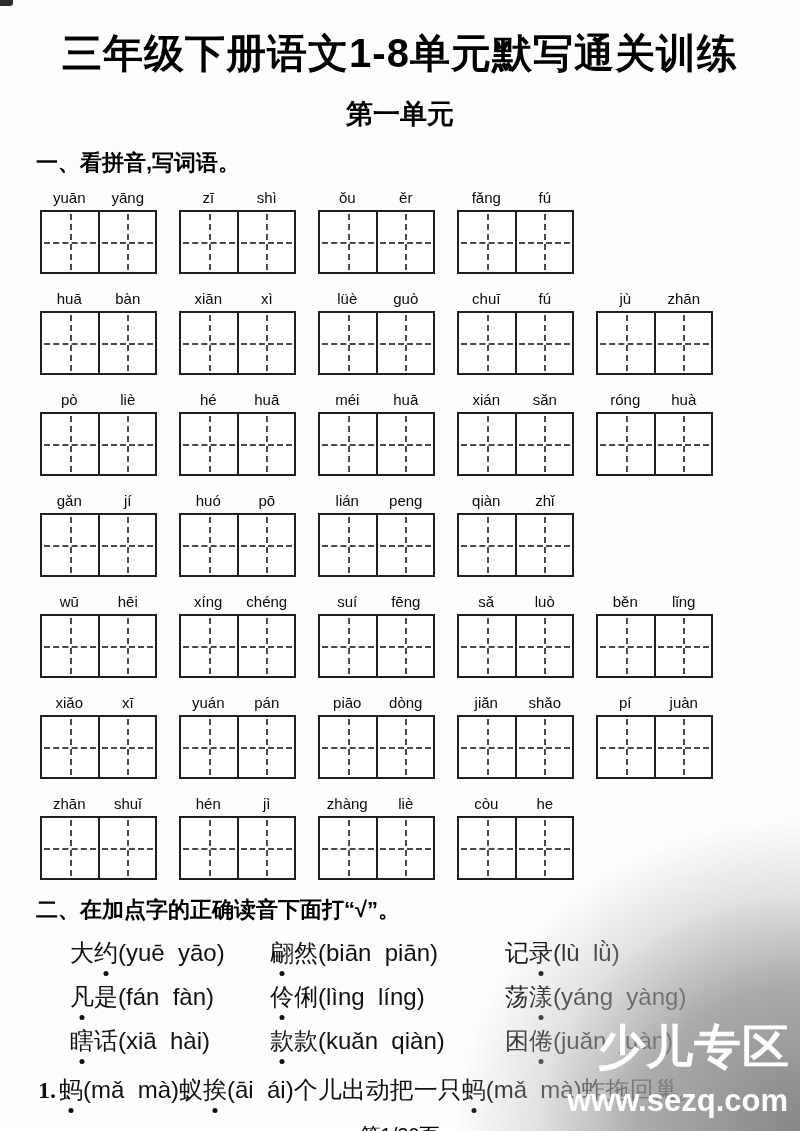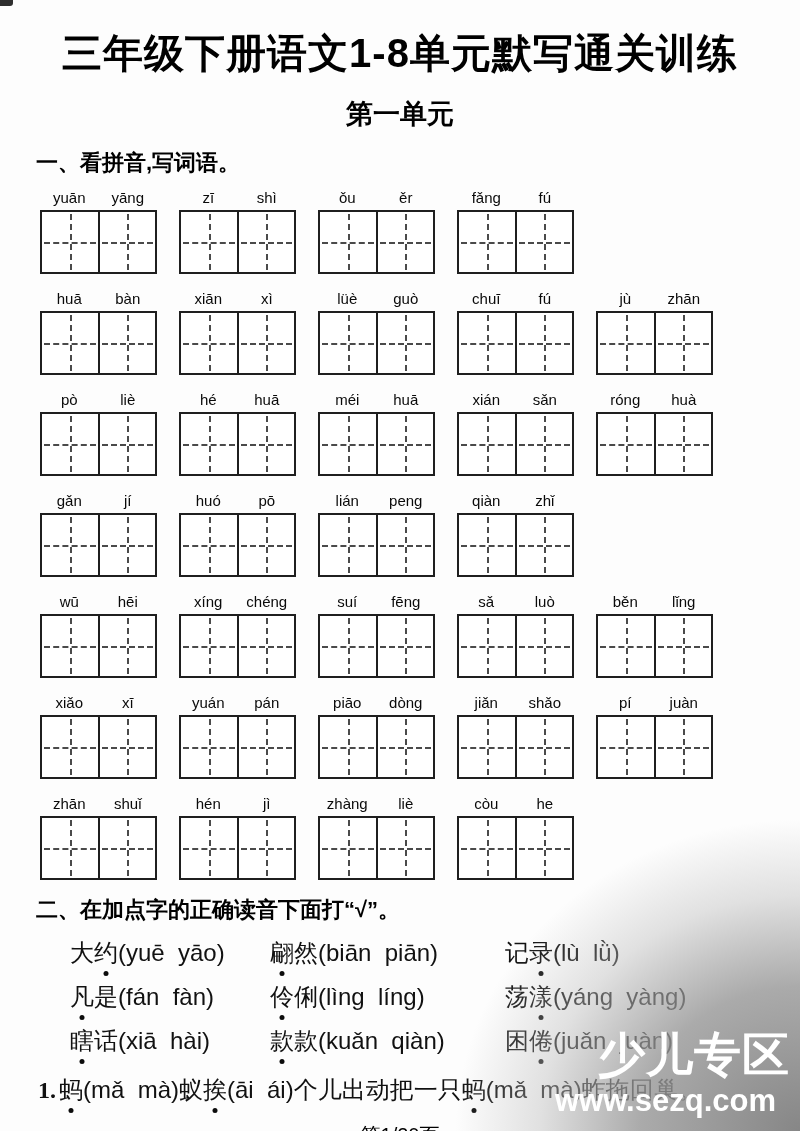--- a/index.html
+++ b/index.html
@@ -41,23 +41,23 @@
   .question{margin:17px 0 0 38px;font-size:24px;white-space:pre;}
   .qnum{font-family:"Liberation Serif","DejaVu Serif",serif;font-weight:700;margin-right:3px;}
 
   .footer{text-align:center;font-size:20px;margin-top:16px;color:#000;}
 
   
   .wm-shade{position:absolute;right:0;bottom:0;width:440px;height:420px;z-index:2;pointer-events:none;
     background:radial-gradient(420px 380px at 100% 100%,
       rgba(128,128,128,0.95) 0%, rgba(150,150,150,0.8) 38%,
       rgba(190,190,190,0.45) 62%, rgba(255,255,255,0) 82%);}
-  .wm-brand{position:absolute;right:10px;bottom:44px;z-index:3;font-size:47px;font-weight:800;
+  .wm-brand{position:absolute;right:10px;bottom:52px;z-index:3;font-size:47px;font-weight:800;
     color:#fff;letter-spacing:1px;}
-  .wm-url{position:absolute;right:24px;bottom:12px;z-index:3;font-size:31px;font-weight:700;color:#fff;}
+  .wm-url{position:absolute;right:12px;bottom:12px;z-index:3;font-size:31px;font-weight:700;color:#fff;}
 </style>
 </head>
 <body>
 
 <div class="corner"></div>
 
 <div class="sheet">
 
   <h1 class="title">三年级下册语文1-8单元默写通关训练</h1>
   <h2 class="unit">第一单元</h2>

